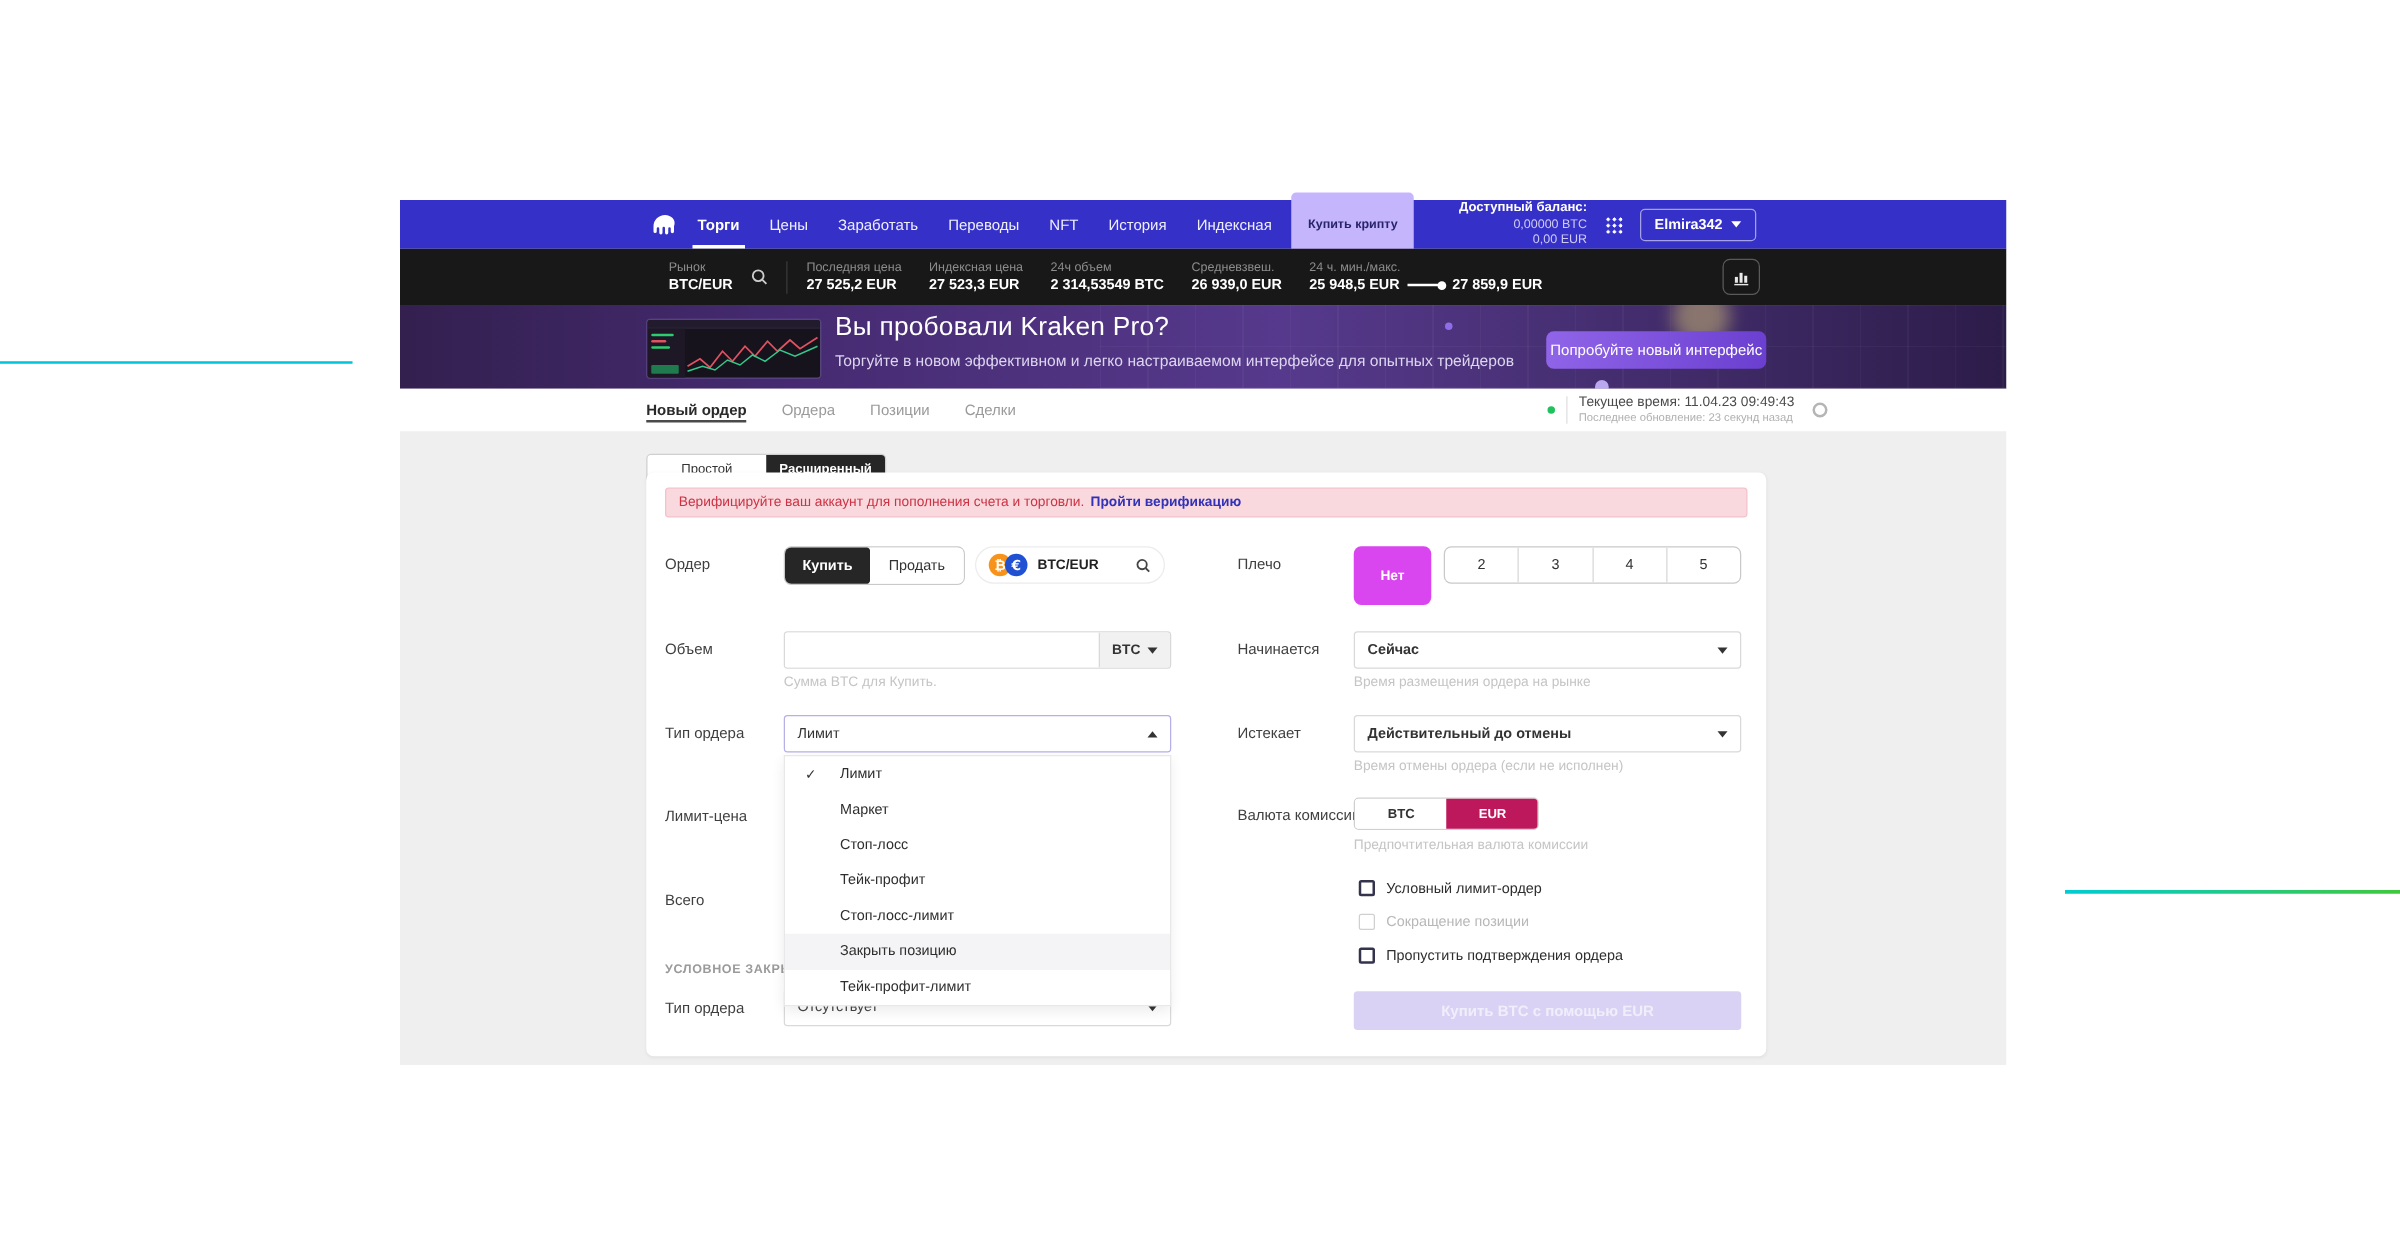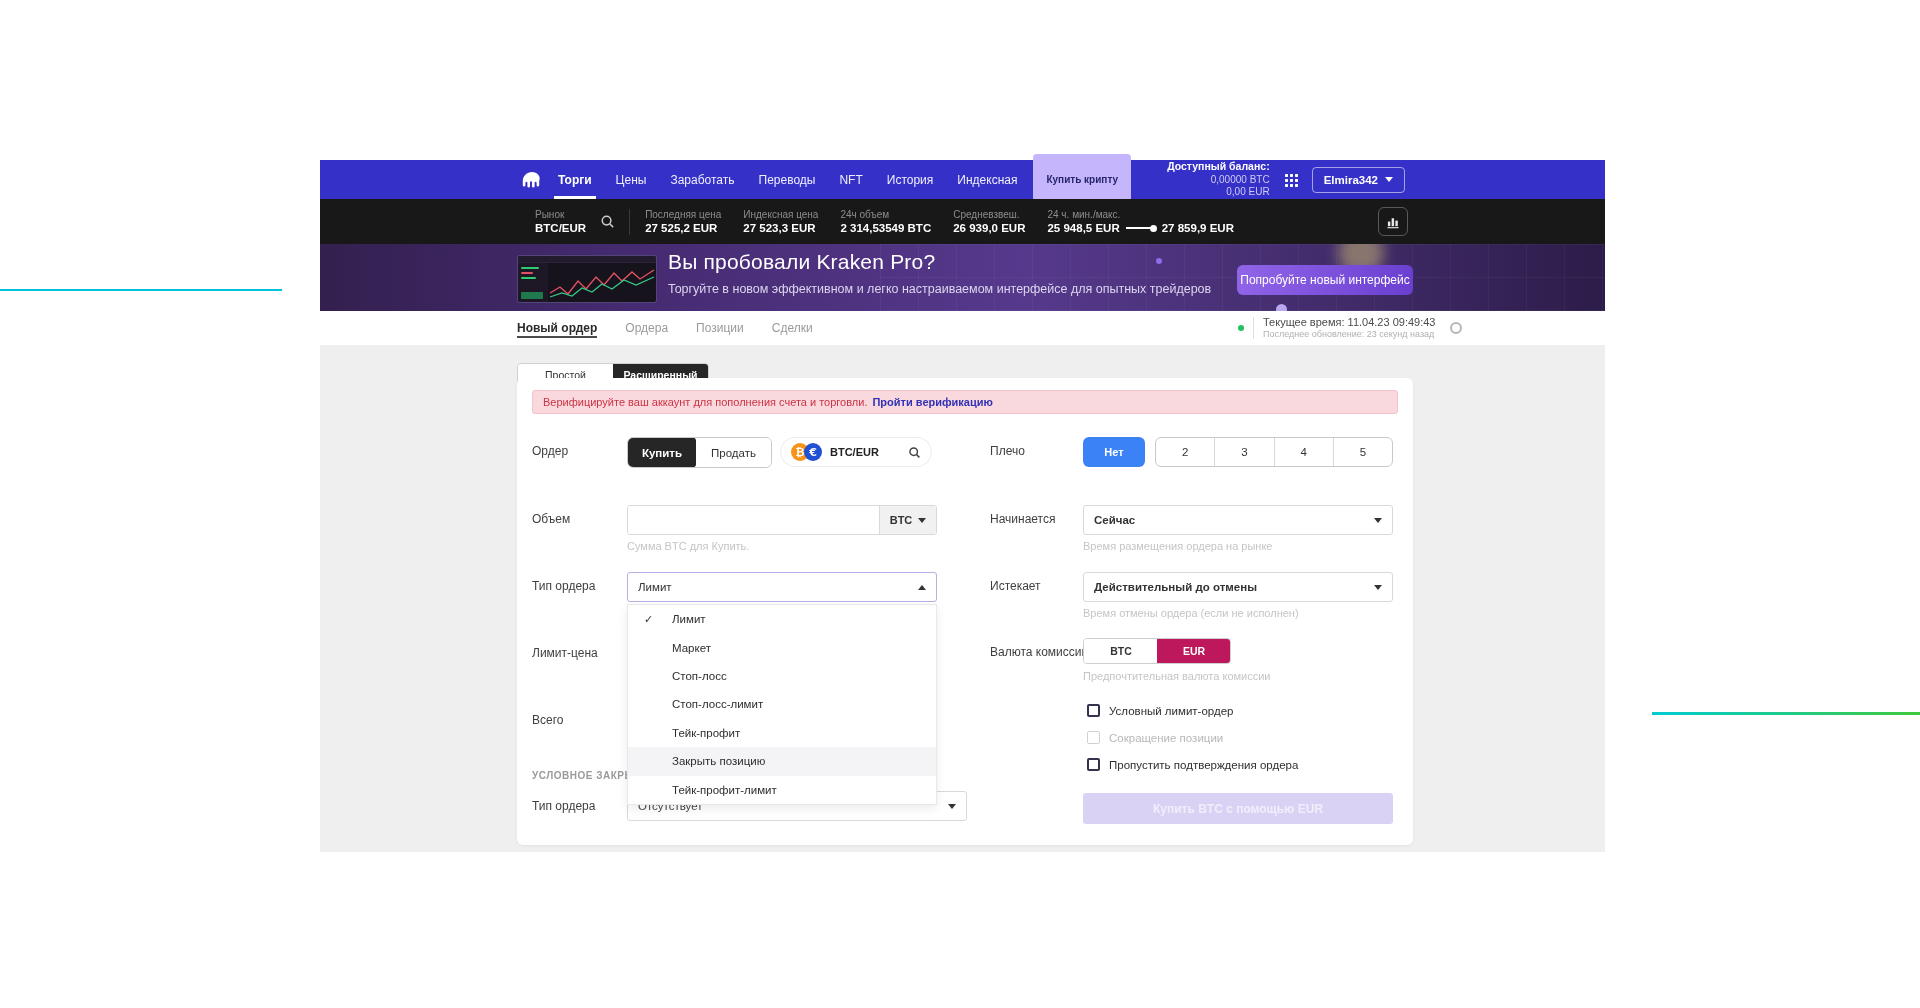--- a/index.html
+++ b/index.html
@@ -101,21 +101,21 @@
   .seg.on  { background:#262626; color:#fff; font-weight:bold; margin:-1px; padding:1px; border-radius:6px; }
   .seg.off { background:#fff; color:#333; }
 
   .pair-pill { position:absolute; left:263px; top:59px; width:152px; height:30px; background:#fff; border:1px solid #ececec; border-radius:16px; display:flex; align-items:center; padding:0 10px; cursor:pointer; }
   .coin { width:18px; height:18px; border-radius:50%; color:#fff; font-size:11px; font-weight:bold; display:flex; align-items:center; justify-content:center; font-family:"DejaVu Sans","Liberation Sans",sans-serif; }
   .coin.btc { background:#f7931a; z-index:1; }
   .coin.eur { background:#2151d3; margin-left:-5px; z-index:2; }
   .pair-txt { margin-left:8px; font-size:11px; font-weight:bold; color:#222; }
   .pill-search { margin-left:auto; color:#444; display:flex; }
 
-  .lev-none { position:absolute; left:566px; top:59px; width:62px; height:30px; background:#3b82f6; color:#fff; font-size:11px; font-weight:bold; border:none; border-radius:6px; cursor:pointer; }
+  .lev-none { position:absolute; left:566px; top:59px; width:62px; height:47px; background:#d946ef; color:#fff; font-size:11px; font-weight:bold; border:none; border-radius:6px; cursor:pointer; }
   .lev-group { position:absolute; left:638px; top:59px; width:238px; height:30px; display:flex; background:#fff; border:1px solid #c9c9c9; border-radius:6px; overflow:hidden; }
   .lev-opt { flex:1; display:flex; align-items:center; justify-content:center; font-size:11.5px; color:#333; cursor:pointer; border-left:1px solid #d8d8d8; }
   .lev-opt:first-child { border-left:none; }
 
   .vol-wrap { position:absolute; left:110px; top:127px; width:310px; height:30px; display:flex; border:1px solid #d9d9d9; border-radius:3px; background:#fff; overflow:hidden; }
   .vol-input { flex:1; border:none; outline:none; font-size:12px; padding:0 9px; font-family:"Liberation Sans",sans-serif; }
   .vol-cur { width:57px; background:#f1f1f1; border-left:1px solid #d9d9d9; display:flex; align-items:center; justify-content:center; gap:6px; font-size:11px; font-weight:bold; color:#333; cursor:pointer; }
   .caret-dn { width:0; height:0; border-left:4px solid transparent; border-right:4px solid transparent; border-top:5px solid #333; }
   .caret-up { width:0; height:0; border-left:4px solid transparent; border-right:4px solid transparent; border-bottom:5px solid #333; }
 
@@ -345,45 +345,45 @@
           <span class="dd-check">✓</span>
           <span>Лимит</span>
         </div>
         <div class="dd-item">
             <span>Маркет</span>
           </div>
         <div class="dd-item">
             <span>Стоп-лосс</span>
           </div>
         <div class="dd-item">
+            <span>Тейк-профит</span>
+          </div>
+        <div class="dd-item">
             <span>Стоп-лосс-лимит</span>
-          </div>
-        <div class="dd-item">
-            <span>Тейк-профит</span>
           </div>
         <div class="dd-item hl">
             <span>Закрыть позицию</span>
           </div>
         <div class="dd-item">
             <span>Тейк-профит-лимит</span>
           </div>
       </div>
 
       <div class="flabel" style="left:473px; top:201px;">Истекает</div>
       <div class="select" style="left:566px; top:194px; width:310px;">
         <span class="sval">Действительный до отмены</span>
         <span class="car caret-dn"></span>
       </div>
       <div class="fhelp" style="left:566px; top:229px;">Время отмены ордера (если не исполнен)</div>
 
       <div class="flabel" style="left:15px; top:268px;">Лимит-цена</div>
       <div class="flabel" style="left:15px; top:335px;">Всего</div>
       <div class="sec-head" style="left:15px; top:392px;">УСЛОВНОЕ ЗАКРЫТИЕ</div>
       <div class="flabel" style="left:15px; top:421px;">Тип ордера</div>
-      <div class="select" style="left:110px; top:413px; width:340px; z-index:1;">
+      <div class="select" style="left:110px; top:413px; width:310px; z-index:1;">
         <span class="sval normal" style="color:#444;">Отсутствует</span>
         <span class="car caret-dn"></span>
       </div>
 
       <div class="flabel" style="left:473px; top:267px;">Валюта комиссии</div>
       <div class="fee-toggle">
         <span class="fee-seg off">BTC</span>
         <span class="fee-seg on">EUR</span>
       </div>
       <div class="fhelp" style="left:566px; top:292px;">Предпочтительная валюта комиссии</div>

